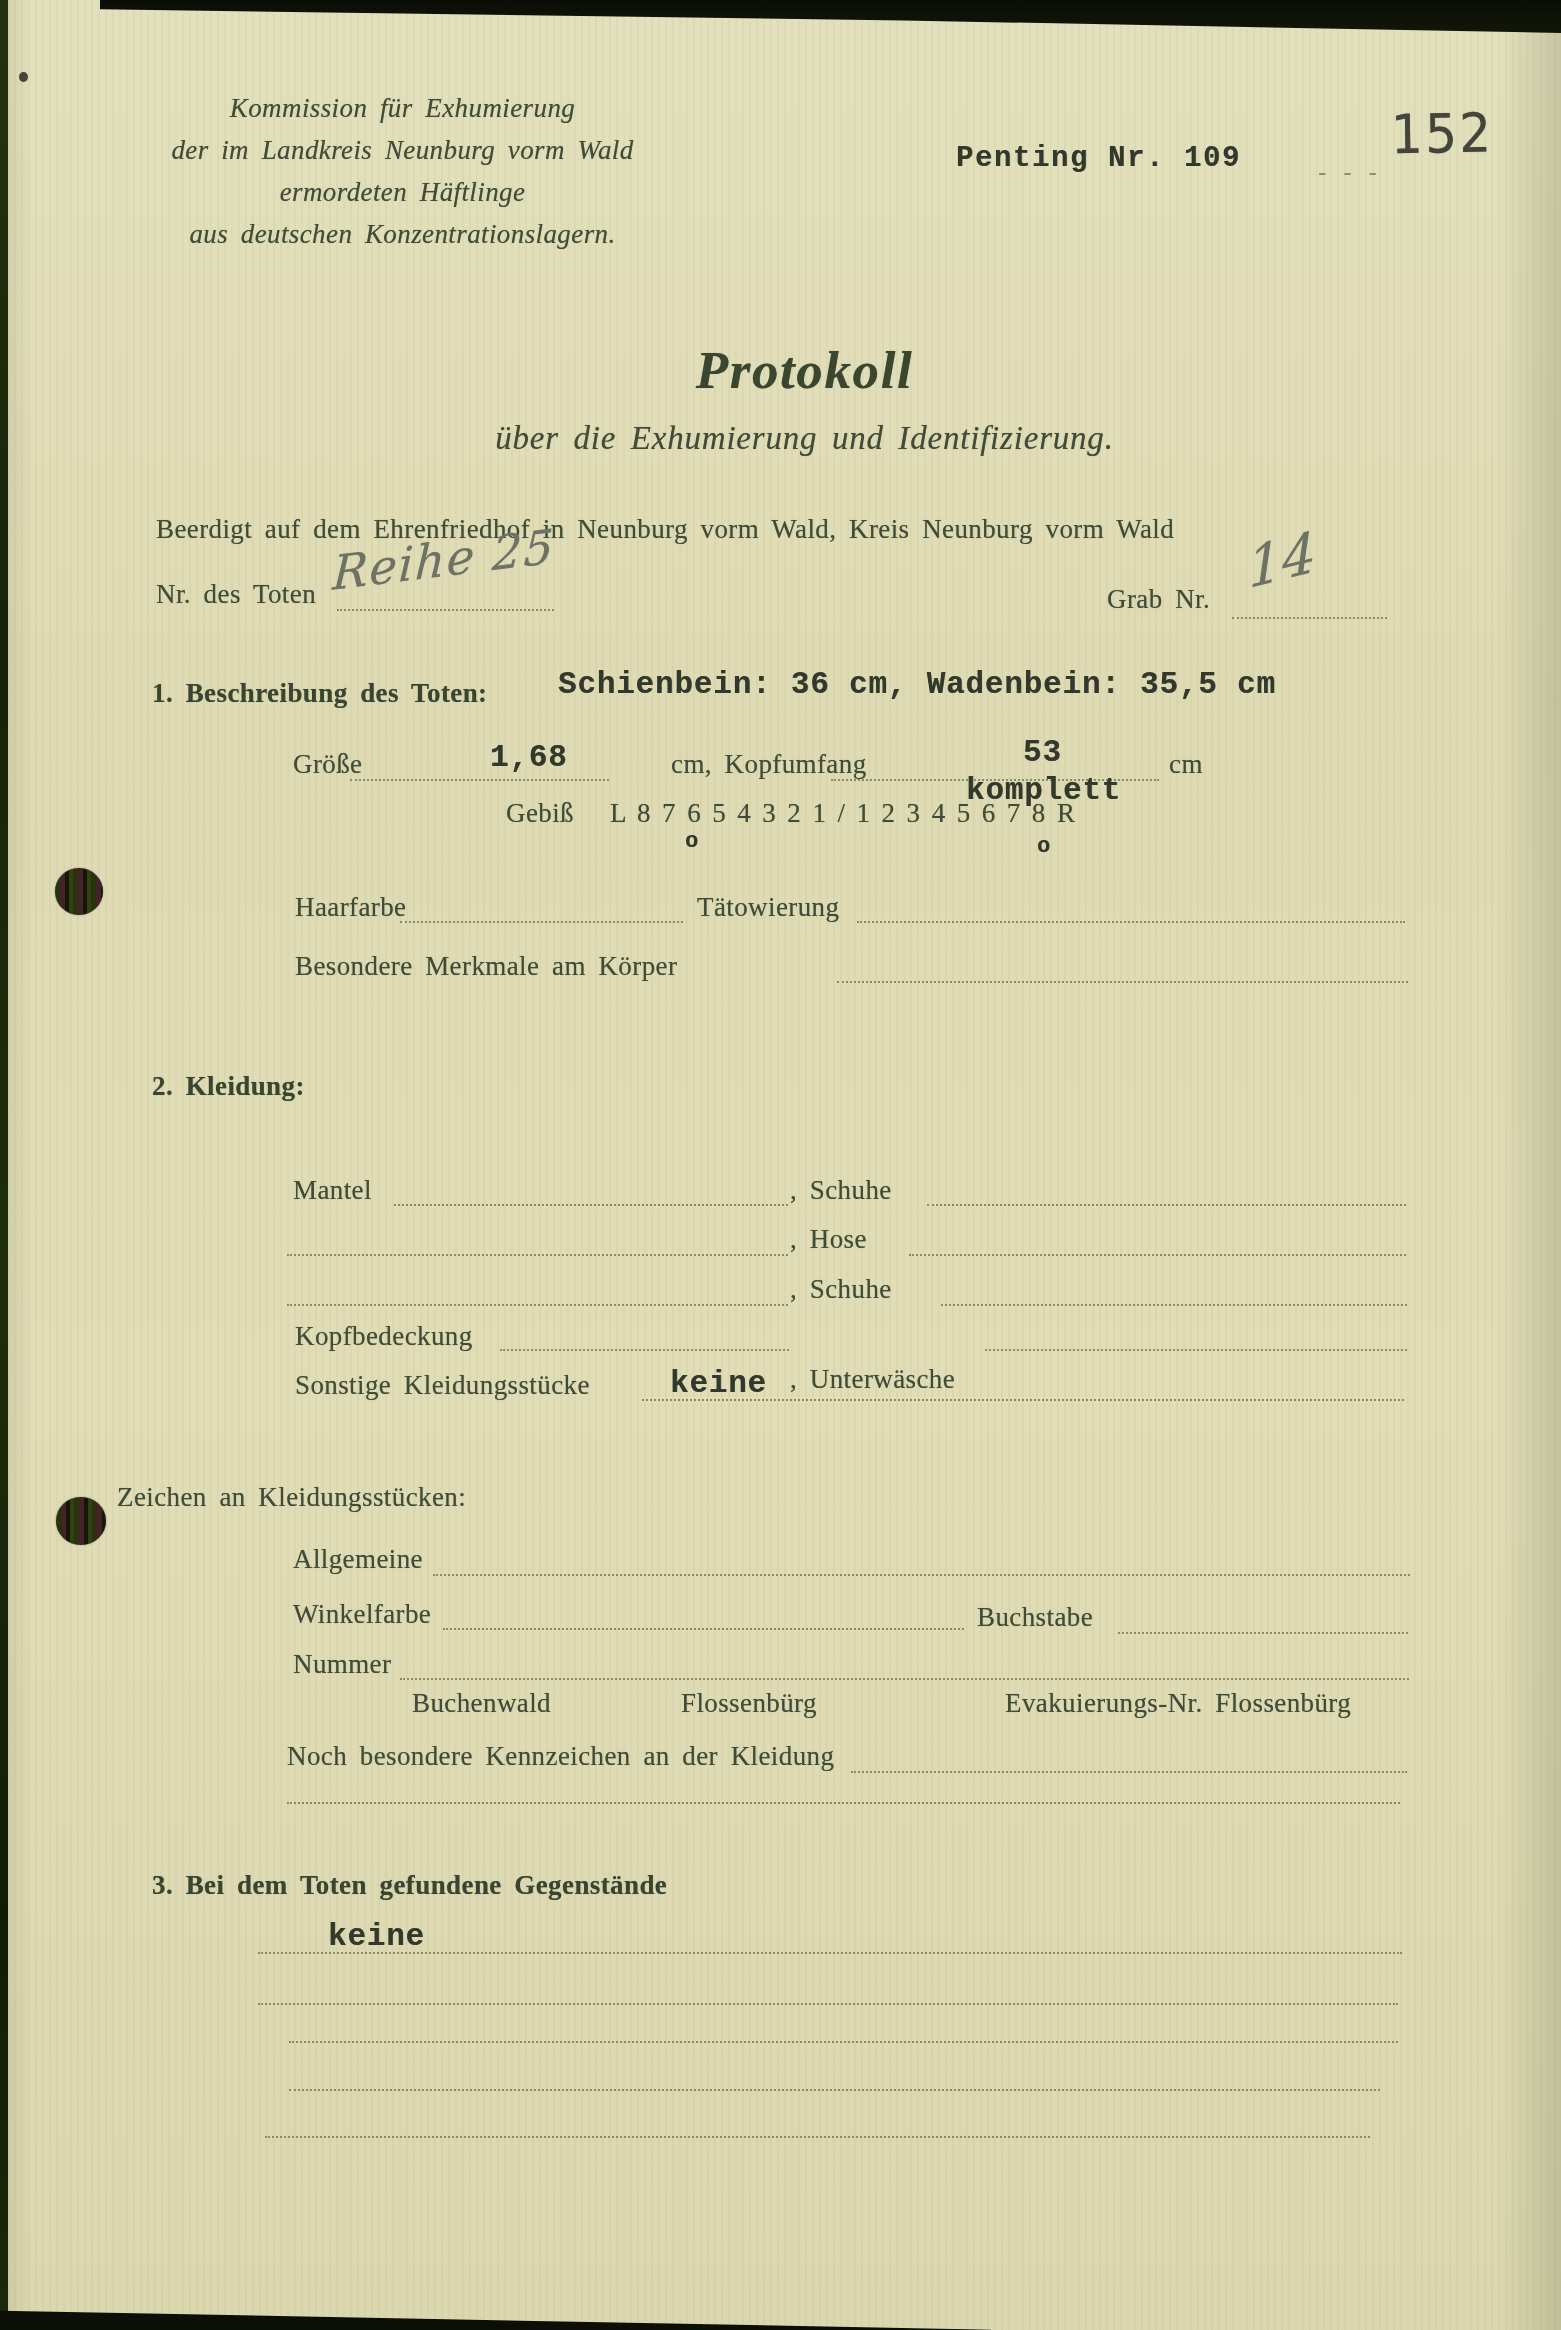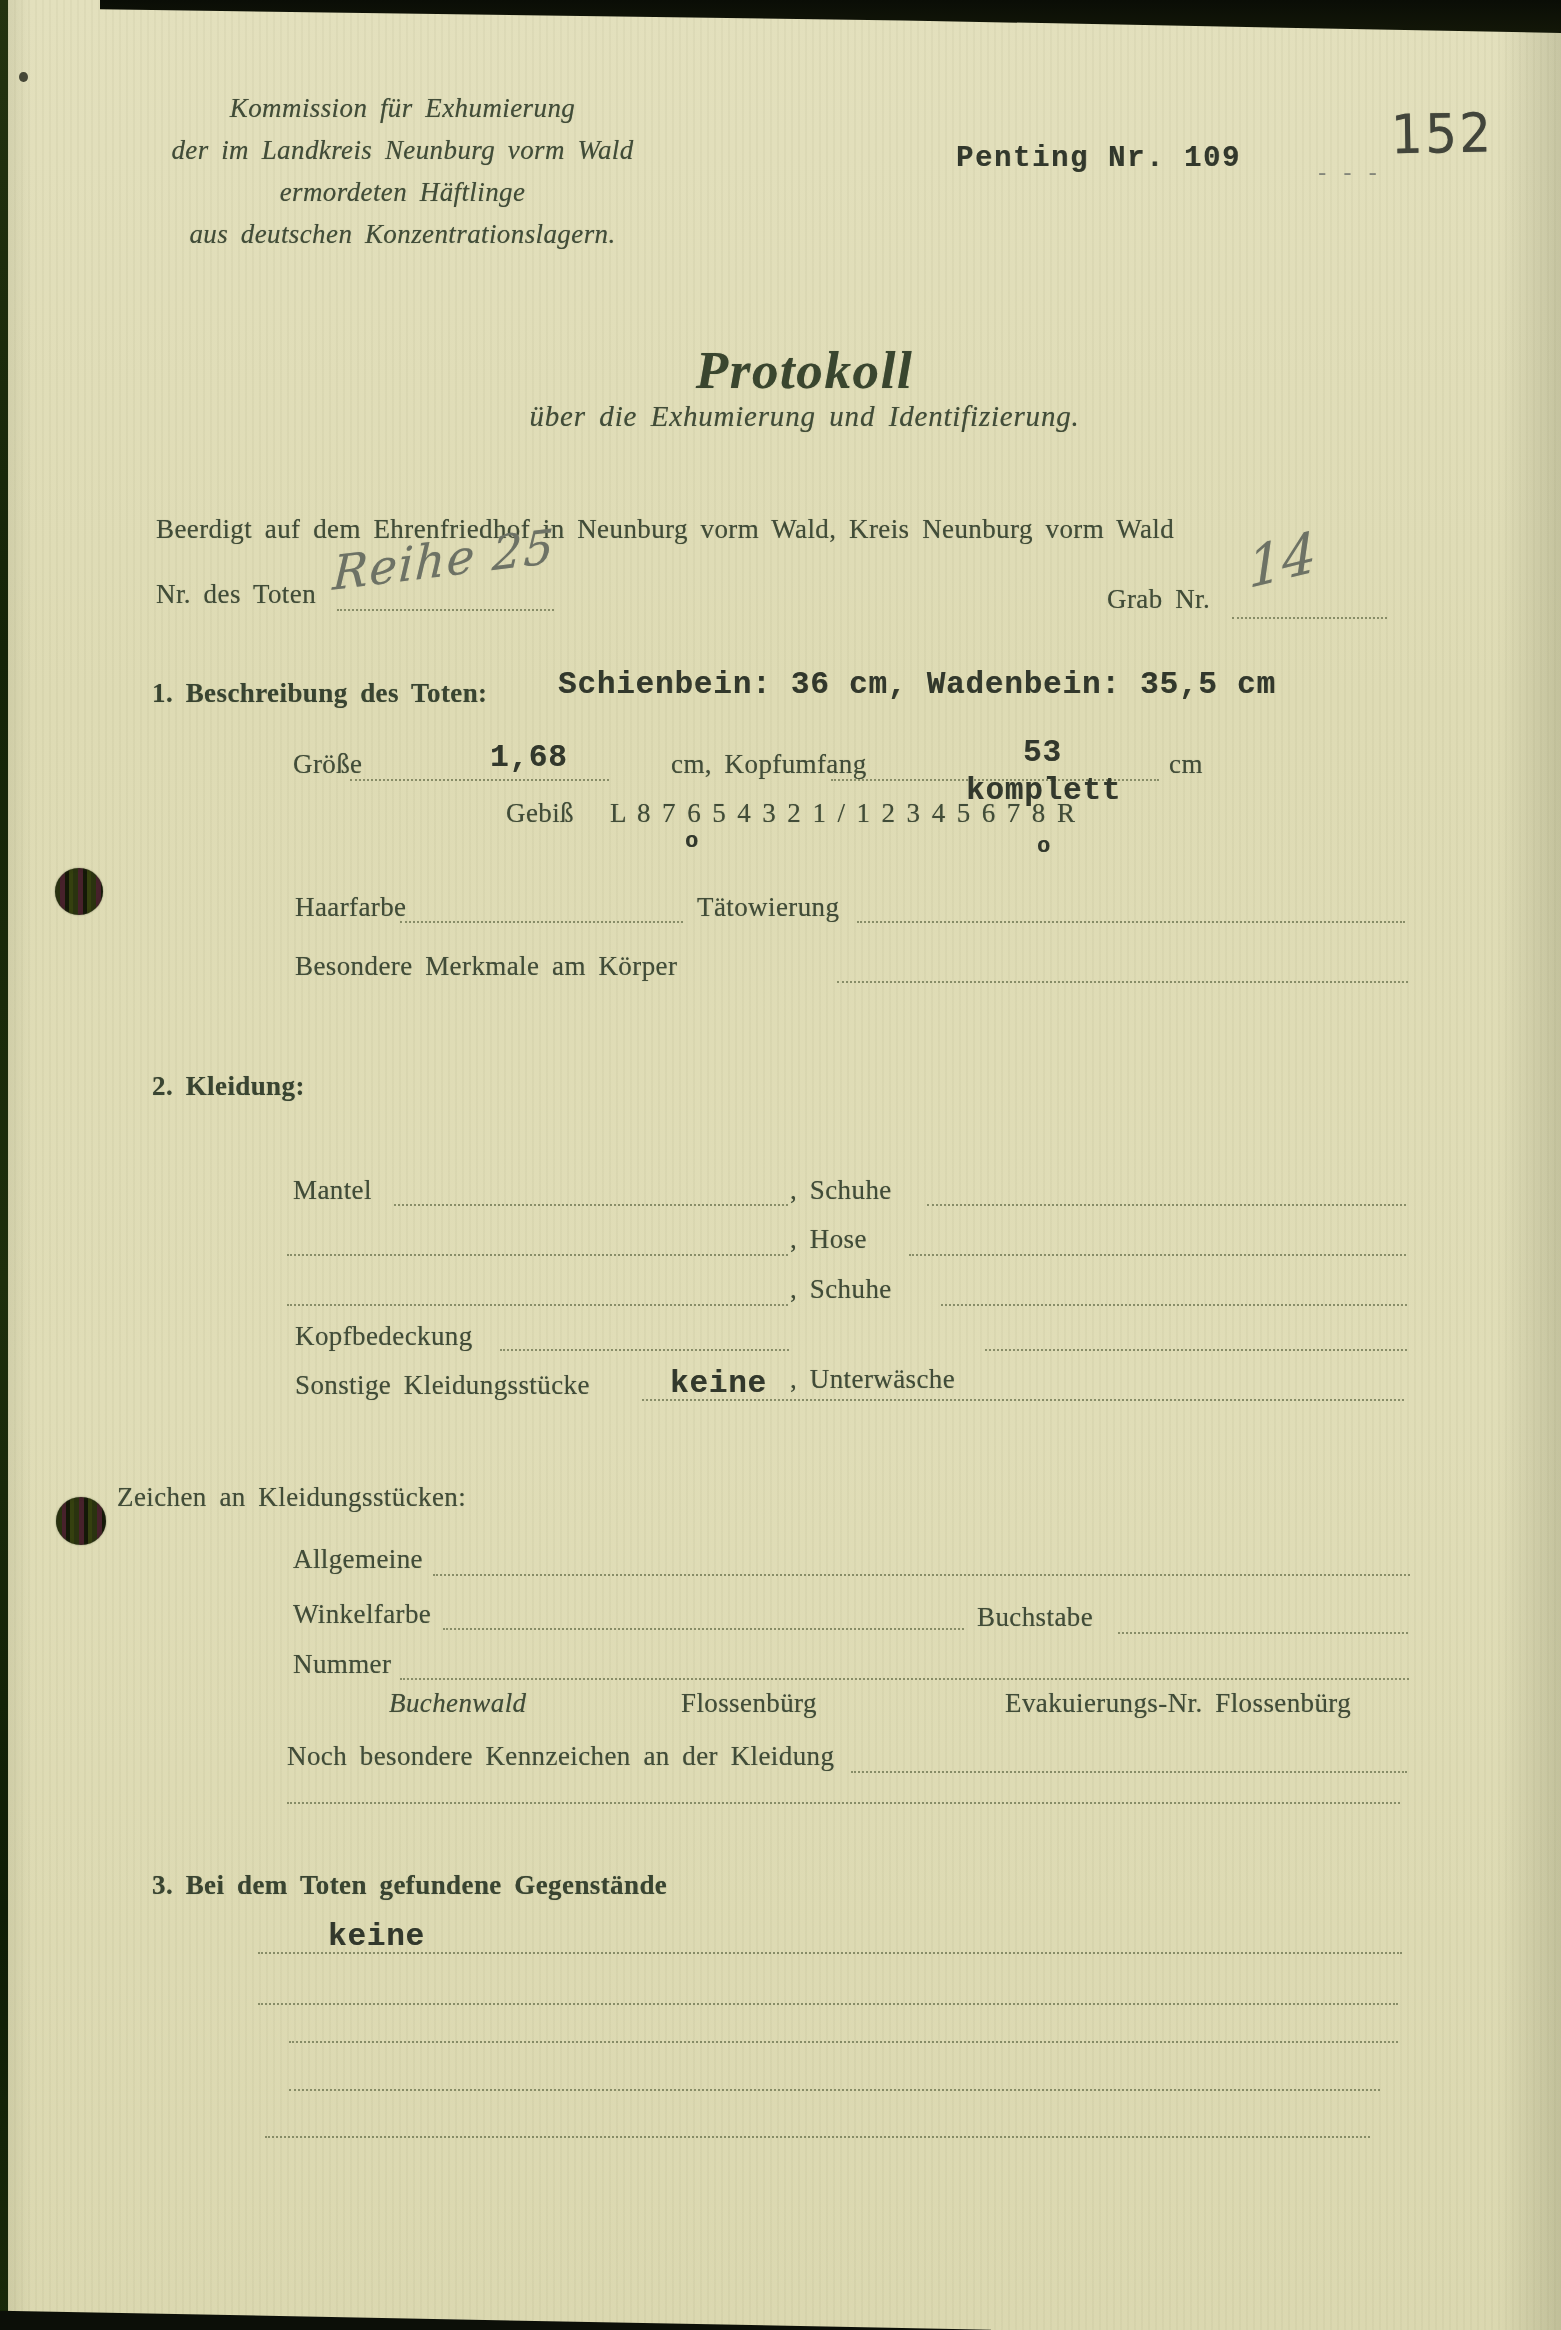--- a/index.html
+++ b/index.html
@@ -77,21 +77,21 @@
     <div class="print">ermordeten Häftlinge</div>
     <div class="print">aus deutschen Konzentrationslagern.</div>
   </div>
 
   <div class="abs typed" style="left:956px;top:142px;font-size:29px;letter-spacing:1.6px;">Penting Nr. 109</div>
   <div class="abs marks" style="left:1318px;top:158px;font-size:23.4px;letter-spacing:4.7px;">- - -</div>
   <div class="abs" style="left:1391px;top:105px;font-family:'DejaVu Sans',sans-serif;font-size:50px;color:#42453b;letter-spacing:2.3px;transform:scaleY(1.08) rotate(-1deg);text-shadow:0 0 0.8px rgba(60,63,52,.6);">152</div>
 
   <div class="abs title-block" style="left:414px;top:340px;width:781px;">
     <div class="print" style="font-size:53px;font-weight:600;letter-spacing:1.6px;color:#3a462f;">Protokoll</div>
-    <div class="print" style="font-size:29px;letter-spacing:0.8px;">über die Exhumierung und Identifizierung.</div>
+    <div class="print" style="font-size:33px;margin-top:20px;letter-spacing:0.8px;">über die Exhumierung und Identifizierung.</div>
   </div>
 
   <div class="abs print" style="left:156px;top:514px;">Beerdigt auf dem Ehrenfriedhof in Neunburg vorm Wald, Kreis Neunburg vorm Wald</div>
 
   <div class="abs print" style="left:156px;top:579px;">Nr. des Toten</div>
   <div class="abs dots" style="left:337px;top:609px;width:217px;"></div>
   <div class="abs hand" style="left:332px;top:532px;font-size:47px;letter-spacing:1.6px;transform:rotate(-7deg) skewX(-10deg);">Reihe 25</div>
 
   <div class="abs print" style="left:1107px;top:584px;">Grab Nr.</div>
   <div class="abs dots" style="left:1232px;top:617px;width:155px;"></div>
@@ -152,21 +152,21 @@
   <div class="abs dots" style="left:433px;top:1574px;width:977px;"></div>
 
   <div class="abs print" style="left:293px;top:1599px;">Winkelfarbe</div>
   <div class="abs dots" style="left:443px;top:1628px;width:521px;"></div>
   <div class="abs print" style="left:977px;top:1602px;">Buchstabe</div>
   <div class="abs dots" style="left:1118px;top:1632px;width:290px;"></div>
 
   <div class="abs print" style="left:293px;top:1649px;">Nummer</div>
   <div class="abs dots" style="left:400px;top:1678px;width:1009px;"></div>
 
-  <div class="abs print" style="left:389px;top:1688px;font-style:italic;">Buchenwald</div>
+  <div class="abs print" style="left:412px;top:1688px;">Buchenwald</div>
   <div class="abs print" style="left:681px;top:1688px;">Flossenbürg</div>
   <div class="abs print" style="left:1005px;top:1688px;">Evakuierungs-Nr. Flossenbürg</div>
 
   <div class="abs print" style="left:287px;top:1741px;">Noch besondere Kennzeichen an der Kleidung</div>
   <div class="abs dots" style="left:851px;top:1771px;width:556px;"></div>
   <div class="abs dots" style="left:287px;top:1802px;width:1113px;"></div>
 
   <div class="abs print heading" style="left:152px;top:1870px;">3. Bei dem Toten gefundene Gegenstände</div>
   <div class="abs typed" style="left:328px;top:1919px;">keine</div>
   <div class="abs dots" style="left:258px;top:1952px;width:1144px;"></div>

